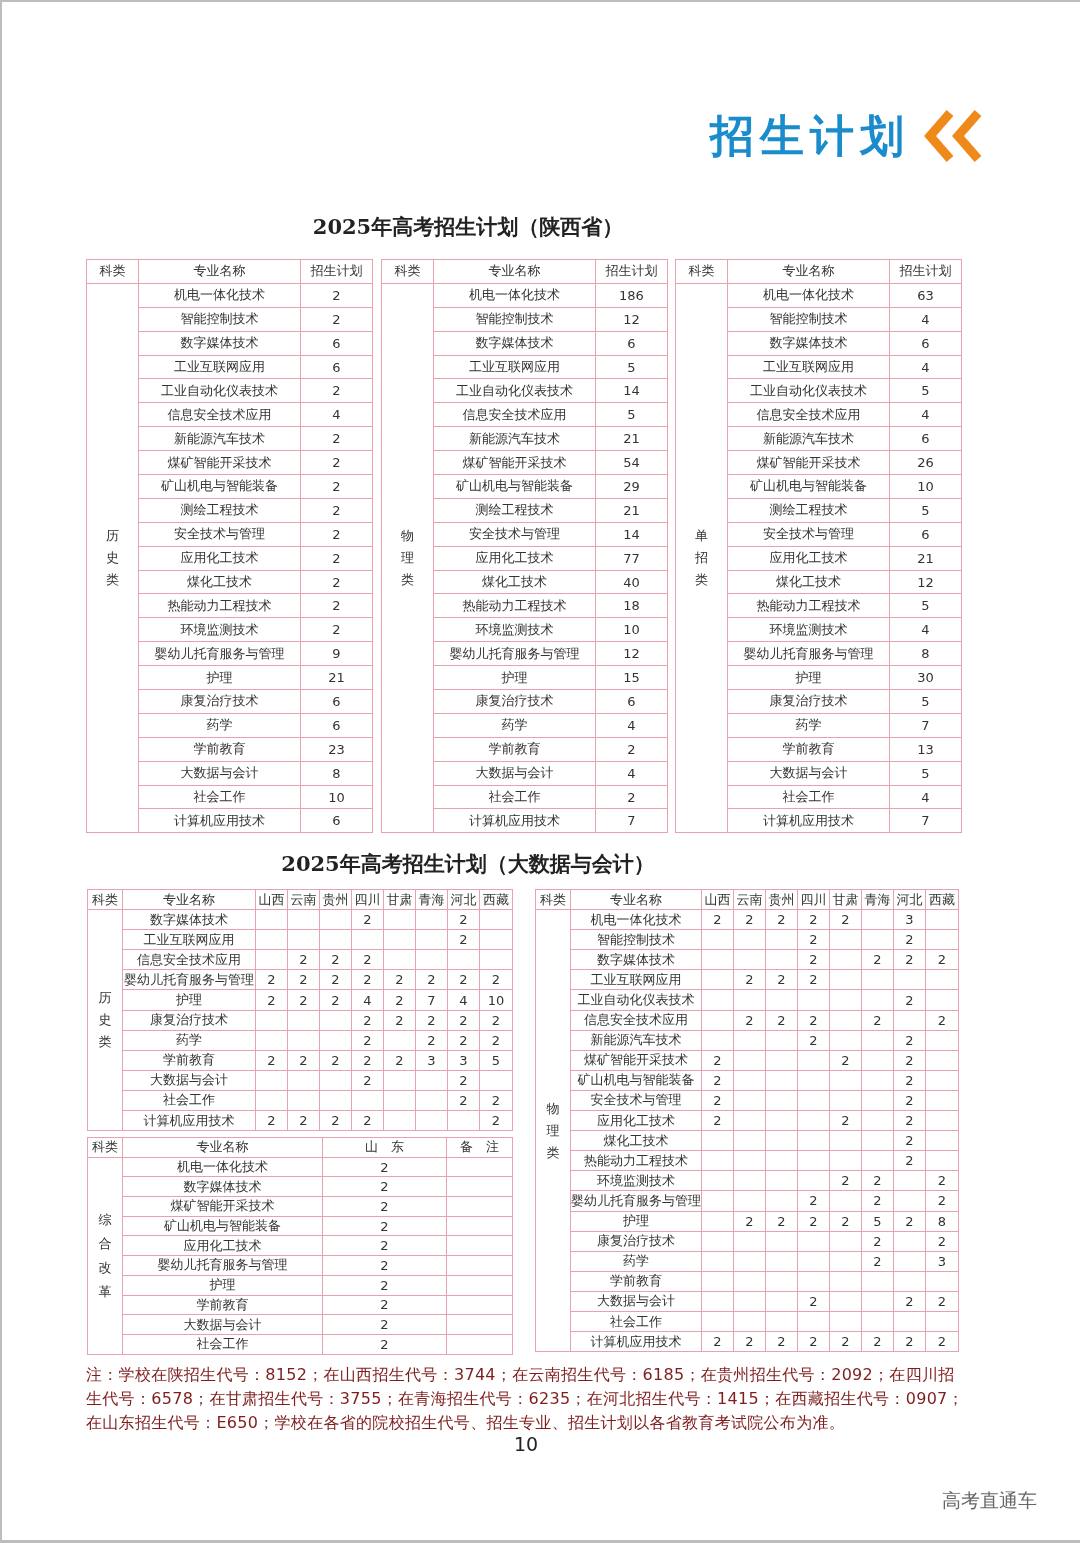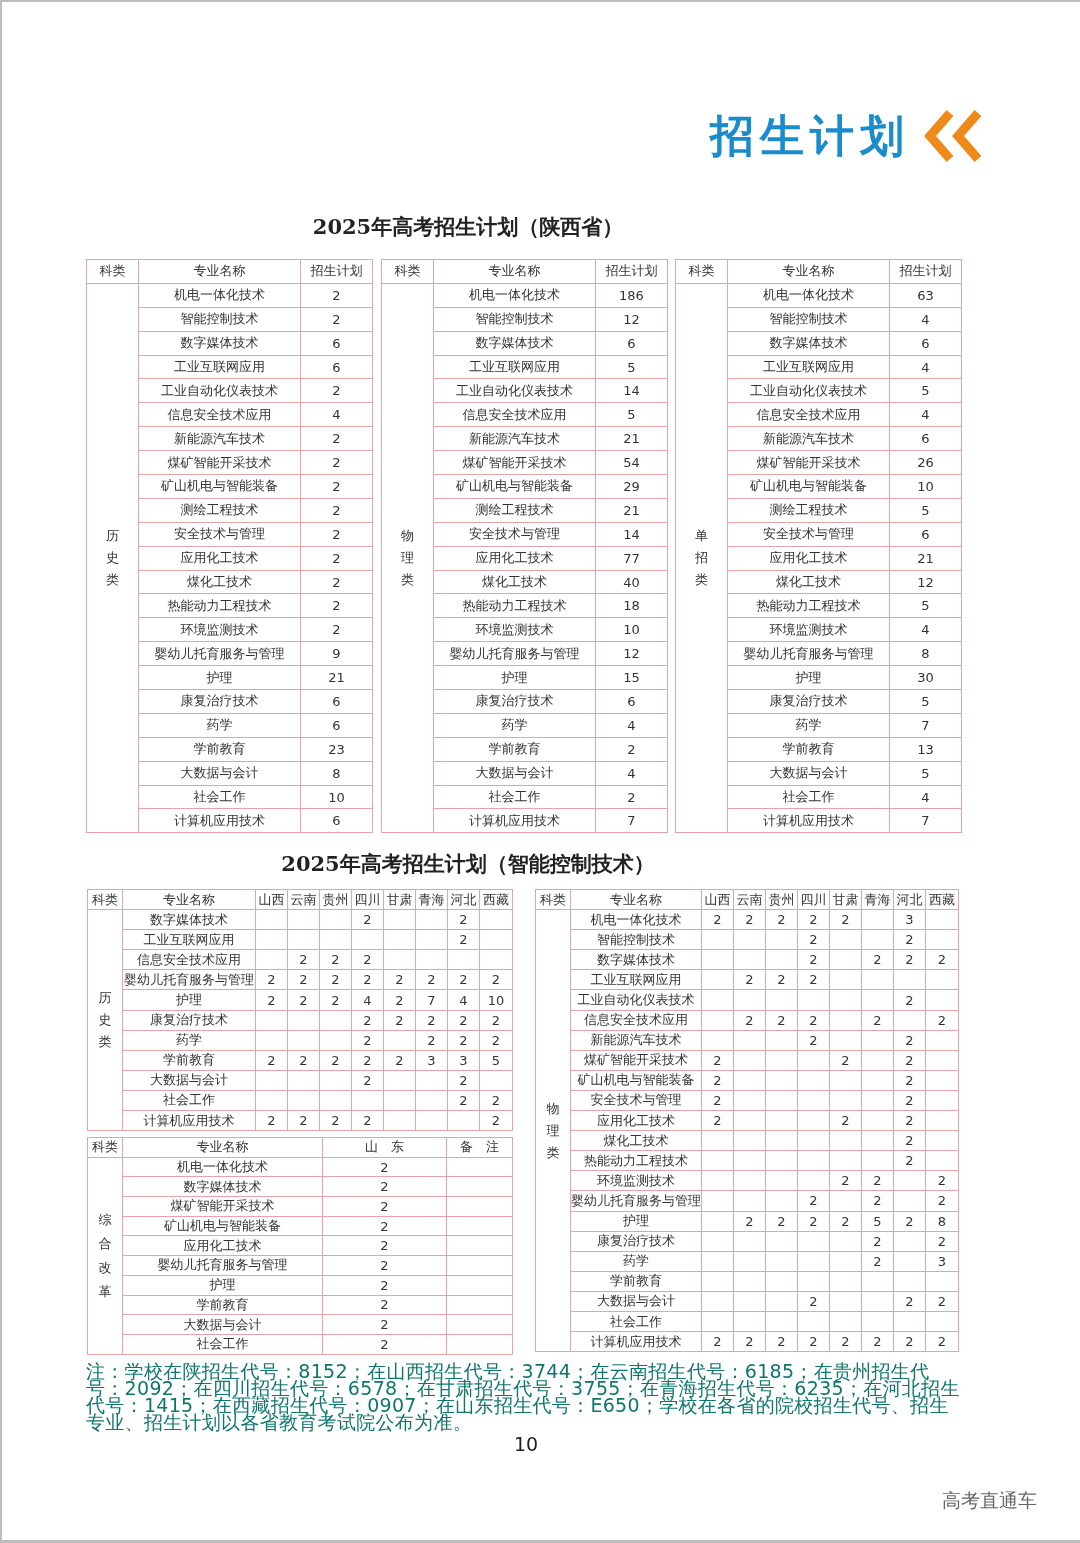--- a/index.html
+++ b/index.html
@@ -16,21 +16,21 @@
                font-size: 21px; color: #222; }
   table { border-collapse: collapse; position: absolute; table-layout: fixed; }
   td, th { border: 1.5px solid #e8a2ad; text-align: center; vertical-align: middle;
            font-weight: normal; color: #333; white-space: nowrap; overflow: hidden; }
   .t1 td, .t1 th { height: 23.9px; font-size: 13px; }
   .t1 th { font-size: 13px; }
   .cat { font-size: 13px; line-height: 22px; }
   .t2 td, .t2 th { height: 20.1px; font-size: 13px; }
   .t3 td, .t3 th { height: 19.7px; font-size: 13px; }
   .t4 td, .t4 th { height: 20.1px; font-size: 13px; }
-  .note { position: absolute; left: 86px; top: 1363px; width: 880px; font-size: 19px; line-height: 17px; color: #0f766e; letter-spacing: 0.3px; }
+  .note { position: absolute; left: 86px; top: 1363px; width: 880px; font-size: 16px; line-height: 24px; color: #7f1d1d; letter-spacing: 0.3px; }
   .pagenum { position: absolute; left: 514px; top: 1433px; font-size: 19px; color: #222; }
   .watermark { position: absolute; left: 942px; top: 1488px; font-size: 19px; color: #666; }
 </style>
 </head>
 <body>
 
 <div class="frame"></div>
 
 <div class="header">
   <span class="header-title">招生计划</span>
@@ -363,21 +363,21 @@
         <td>社会工作</td>
         <td>4</td>
       </tr>
       <tr>
         <td>计算机应用技术</td>
         <td>7</td>
       </tr>
     </tbody>
   </table>
 
-<div class="sec-title" style="top:850px;">2025年高考招生计划（智能控制技术）</div>
+<div class="sec-title" style="top:850px;">2025年高考招生计划（大数据与会计）</div>
 
 <table class="t2" id="t2" style="left:87px; top:889px; width:425px;">
   <colgroup>
       <col style="width:35px">
       <col style="width:133px">
       <col style="width:32px">
       <col style="width:32px">
       <col style="width:32px">
       <col style="width:32px">
       <col style="width:32px">

